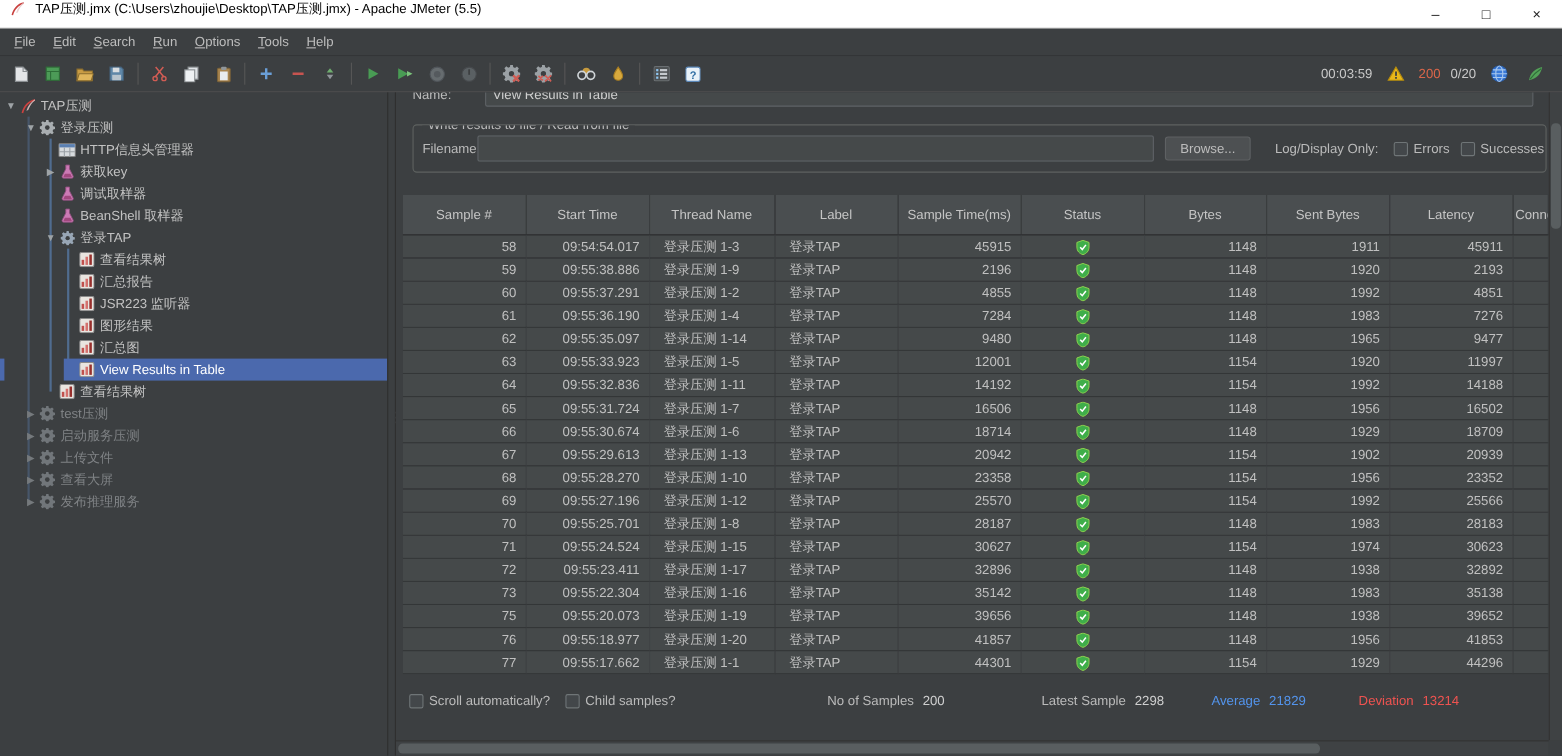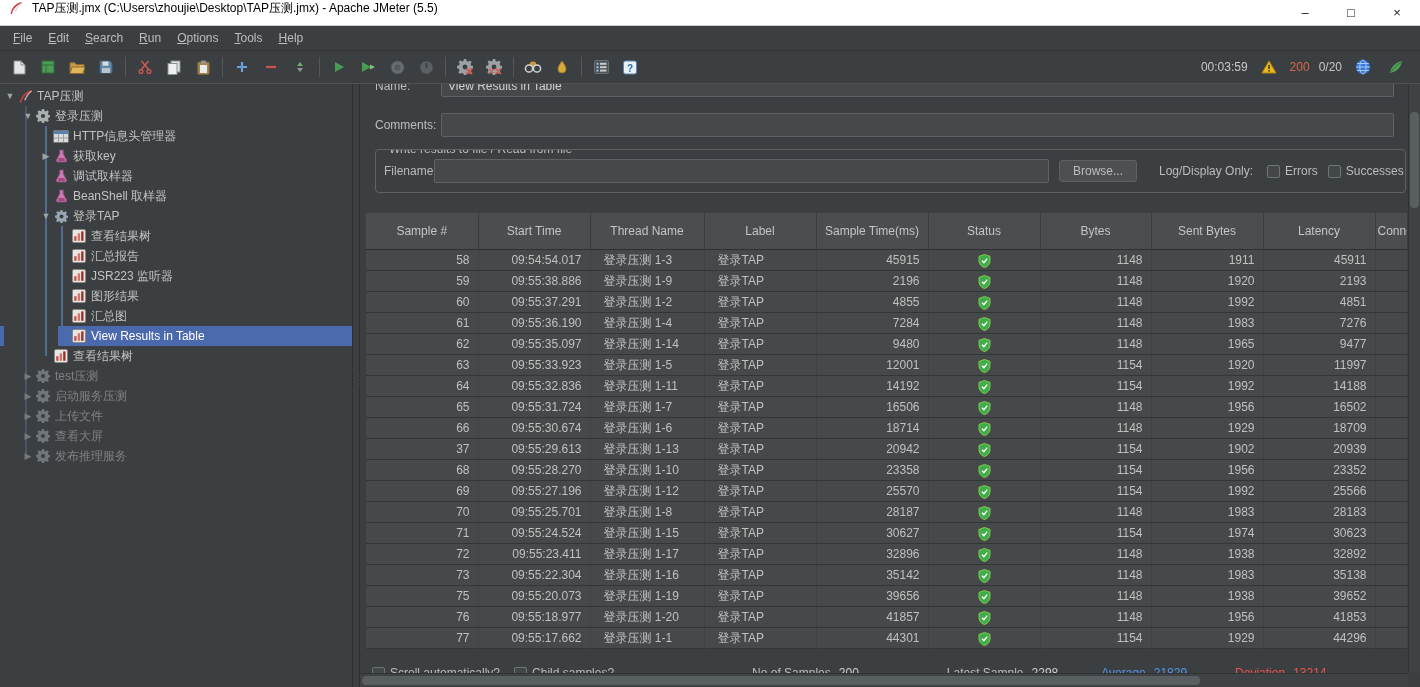--- a/index.html
+++ b/index.html
@@ -594,24 +594,20 @@
   <span class="grip">⋮</span>
 </div>
 
 <div class="main">
 
   <div class="frm name-row">
     <span class="frm-label">Name:</span>
     <input class="tf" value="View Results in Table" style="">
   </div>
 
-  <div class="frm comments-row">
-    <span class="frm-label">Comments:</span>
-    <input class="tf" value="" style="">
-  </div>
 
   <div class="filegroup">
     <span class="fg-title">Write results to file / Read from file</span>
     <div class="fg-row">
       <span class="fg-name">Filename</span>
       <input class="tf fg-file" value="" style="">
       <button class="btn">Browse...</button>
       <span class="fg-log">Log/Display Only:</span>
       <span class="cb-wrap cb-err">
         <span class="cbx"></span>
@@ -783,21 +779,21 @@
             <td class="c"><svg width="13" height="14" viewBox="0 0 13 14">
                 <path d="M6.5.5 12 2.4v4.2c0 3.6-2.3 6-5.5 6.9C3.3 12.6 1 10.2 1 6.6V2.4Z" fill="#3fae4a" stroke="#8fd14f" stroke-width="0.9"></path>
                 <path d="M4 6.8l1.9 2 3.3-4.2" stroke="#fff" stroke-width="1.4" fill="none"></path>
               </svg></td>
             <td class="r">1148</td>
             <td class="r">1929</td>
             <td class="r">18709</td>
             <td class="l"></td>
           </tr>
           <tr>
-            <td class="r">37</td>
+            <td class="r">67</td>
             <td class="r">09:55:29.613</td>
             <td class="l">登录压测 1-13</td>
             <td class="l">登录TAP</td>
             <td class="r">20942</td>
             <td class="c"><svg width="13" height="14" viewBox="0 0 13 14">
                 <path d="M6.5.5 12 2.4v4.2c0 3.6-2.3 6-5.5 6.9C3.3 12.6 1 10.2 1 6.6V2.4Z" fill="#3fae4a" stroke="#8fd14f" stroke-width="0.9"></path>
                 <path d="M4 6.8l1.9 2 3.3-4.2" stroke="#fff" stroke-width="1.4" fill="none"></path>
               </svg></td>
             <td class="r">1154</td>
             <td class="r">1902</td>

